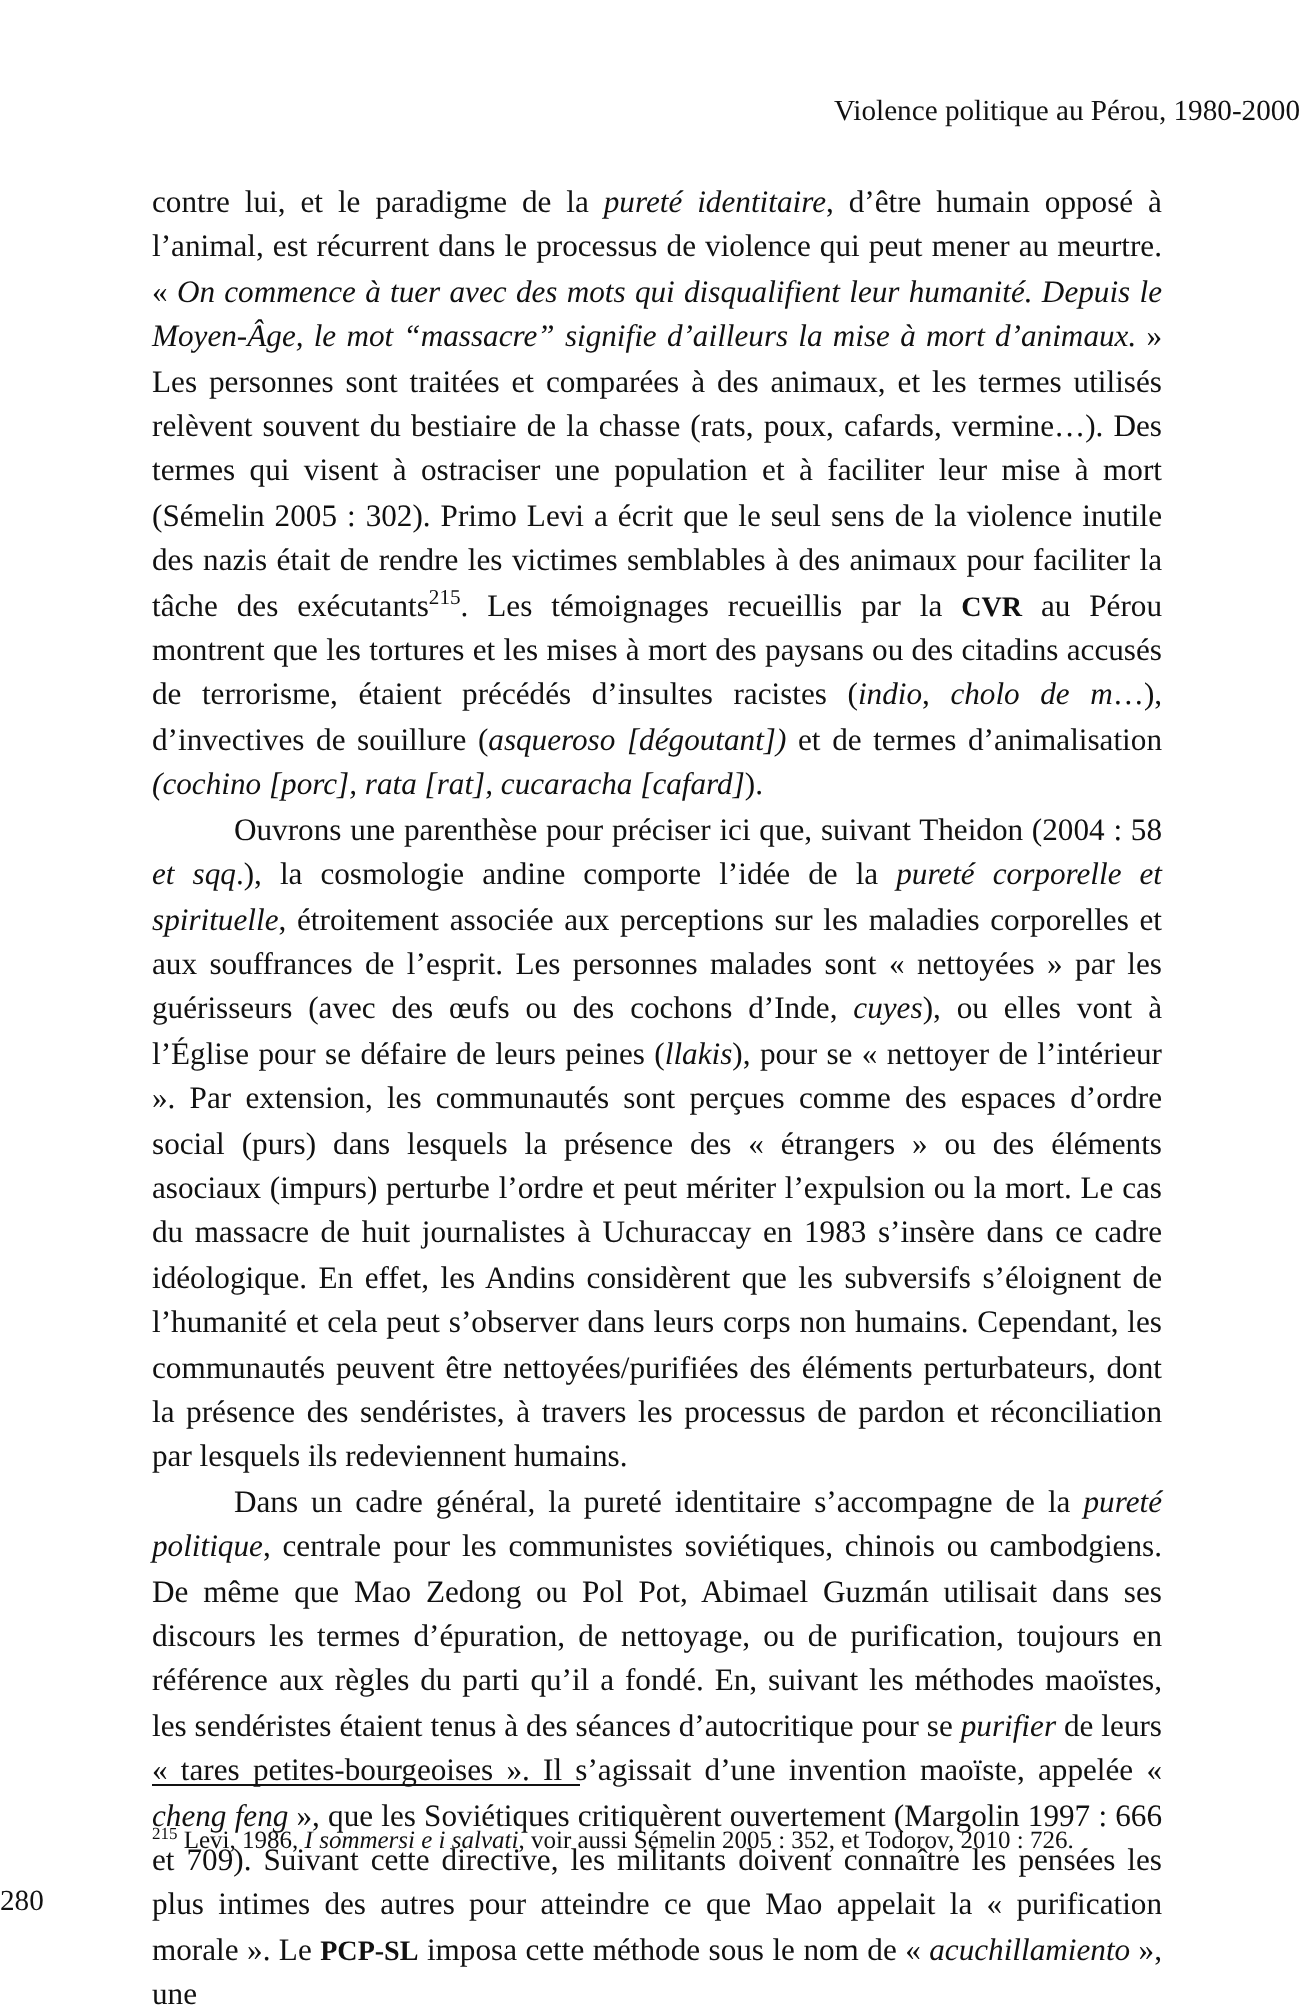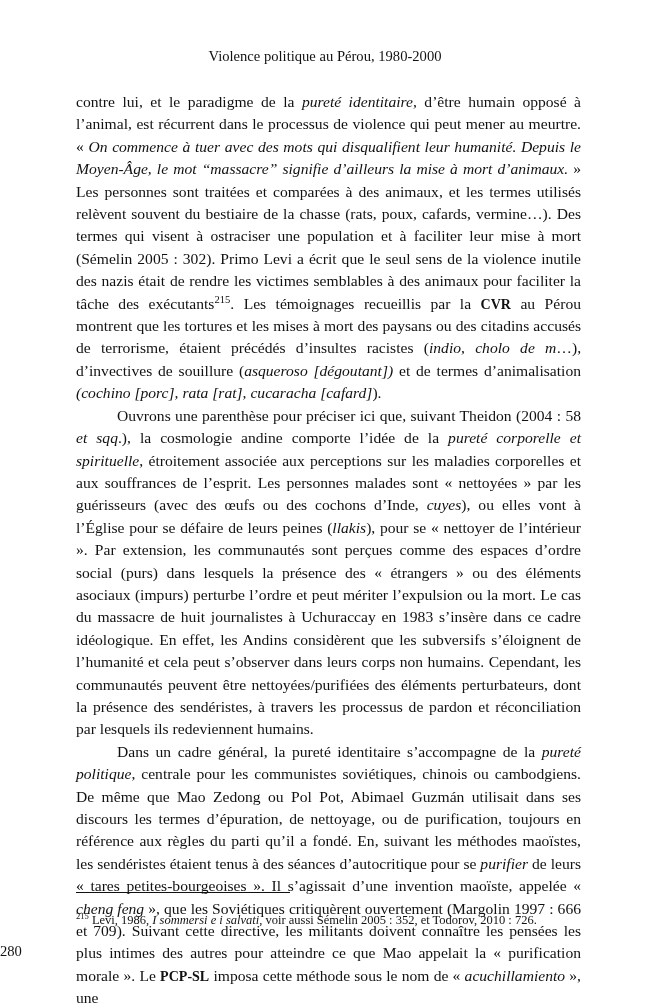--- a/index.html
+++ b/index.html
@@ -1,18 +1,18 @@
 <!DOCTYPE html>
 <html><head>
 <meta charset="utf-8">
 <style>
   html, body { margin: 0; padding: 0; background: #ffffff; }
   body { width: 650px; height: 1007px; position: relative; overflow: hidden;
          font-family: "Liberation Serif", "DejaVu Serif", serif; color: #111; }
-  .running-head { position: absolute; top: 47px; left: 0; width: 650px; text-align: center;
+  .running-head { position: absolute; top: 47px; left: 0; width: 650px; text-align: right;
          font-size: 14.6px; line-height: 18px; }
   .body-text { position: absolute; top: 91px; left: 76px; width: 505px;
          font-size: 15.6px; line-height: 22.4px; text-align: justify; }
   .body-text p { margin: 0; }
   .body-text p.indent { text-indent: 41px; }
   .sc { font-variant: small-caps; font-size: 0.9em; font-weight: bold; }
   sup { font-size: 0.68em; line-height: 0; vertical-align: 0.55em; }
   .footnote-rule { position: absolute; top: 892px; left: 76px; width: 214px; height: 0;
          border-top: 1.3px solid #111; }
   .footnote { position: absolute; top: 912px; left: 76px; width: 520px;

